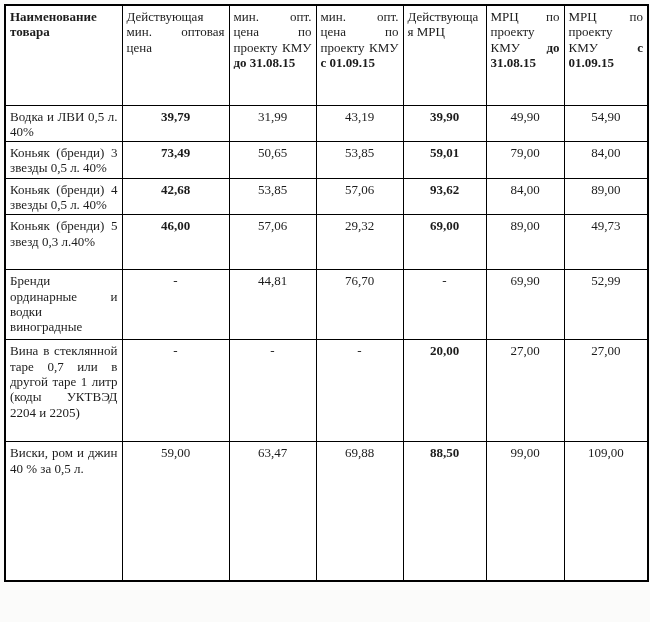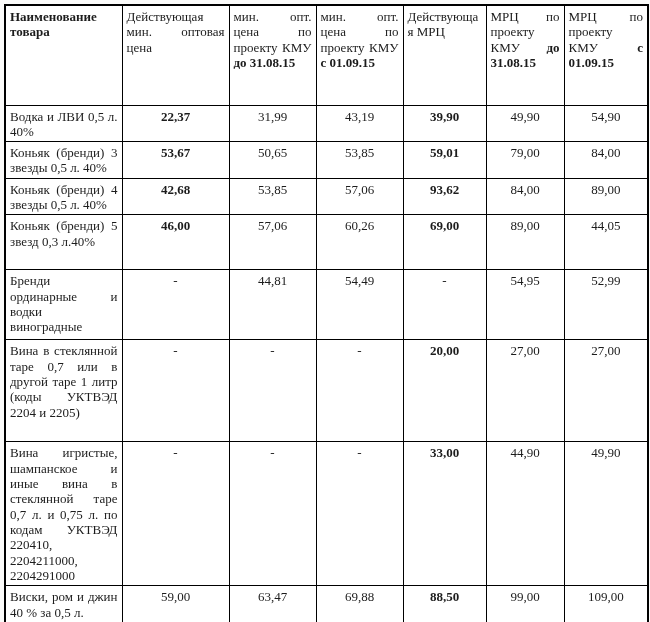--- a/index.html
+++ b/index.html
@@ -79,80 +79,71 @@
         <th><span>мин. опт. цена по проекту КМУ</span> <span class="bold">до 31.08.15</span></th>
         <th><span>мин. опт. цена по проекту КМУ</span> <span class="bold">с 01.09.15</span></th>
         <th><span>Действующая МРЦ</span></th>
         <th><span>МРЦ по проекту КМУ</span> <span class="bold">до 31.08.15</span></th>
         <th><span>МРЦ по проекту КМУ</span> <span class="bold">с 01.09.15</span></th>
       </tr>
     </thead>
     <tbody>
       <tr>
         <td class="name">Водка и ЛВИ 0,5 л. 40%</td>
-        <td class="num bold">22,37</td>
+        <td class="num bold">39,79</td>
         <td class="num">31,99</td>
         <td class="num">43,19</td>
         <td class="num bold">39,90</td>
         <td class="num">49,90</td>
         <td class="num">54,90</td>
       </tr>
       <tr>
         <td class="name">Коньяк (бренди) 3 звезды 0,5 л. 40%</td>
-        <td class="num bold">53,67</td>
+        <td class="num bold">73,49</td>
         <td class="num">50,65</td>
         <td class="num">53,85</td>
         <td class="num bold">59,01</td>
         <td class="num">79,00</td>
         <td class="num">84,00</td>
       </tr>
       <tr>
         <td class="name">Коньяк (бренди) 4 звезды 0,5 л. 40%</td>
         <td class="num bold">42,68</td>
         <td class="num">53,85</td>
         <td class="num">57,06</td>
         <td class="num bold">93,62</td>
         <td class="num">84,00</td>
         <td class="num">89,00</td>
       </tr>
       <tr>
         <td class="name">Коньяк (бренди) 5 звезд 0,3 л.40%</td>
         <td class="num bold">46,00</td>
         <td class="num">57,06</td>
-        <td class="num">60,26</td>
+        <td class="num">29,32</td>
         <td class="num bold">69,00</td>
         <td class="num">89,00</td>
-        <td class="num">44,05</td>
+        <td class="num">49,73</td>
       </tr>
       <tr>
         <td class="name">Бренди ординарные и водки виноградные</td>
         <td class="num">-</td>
         <td class="num">44,81</td>
-        <td class="num">54,49</td>
+        <td class="num">76,70</td>
         <td class="num">-</td>
-        <td class="num">54,95</td>
+        <td class="num">69,90</td>
         <td class="num">52,99</td>
       </tr>
       <tr>
         <td class="name">Вина в стеклянной таре 0,7 или в другой таре 1 литр (коды УКТВЭД 2204 и 2205)</td>
         <td class="num">-</td>
         <td class="num">-</td>
         <td class="num">-</td>
         <td class="num bold">20,00</td>
         <td class="num">27,00</td>
         <td class="num">27,00</td>
-      </tr>
-      <tr>
-        <td class="name">Вина игристые, шампанское и иные вина в стеклянной таре 0,7 л. и 0,75 л. по кодам УКТВЭД 220410, 2204211000, 2204291000</td>
-        <td class="num">-</td>
-        <td class="num">-</td>
-        <td class="num">-</td>
-        <td class="num bold">33,00</td>
-        <td class="num">44,90</td>
-        <td class="num">49,90</td>
       </tr>
       <tr>
         <td class="name">Виски, ром и джин 40 % за 0,5 л.</td>
         <td class="num">59,00</td>
         <td class="num">63,47</td>
         <td class="num">69,88</td>
         <td class="num bold">88,50</td>
         <td class="num">99,00</td>
         <td class="num">109,00</td>
       </tr>

